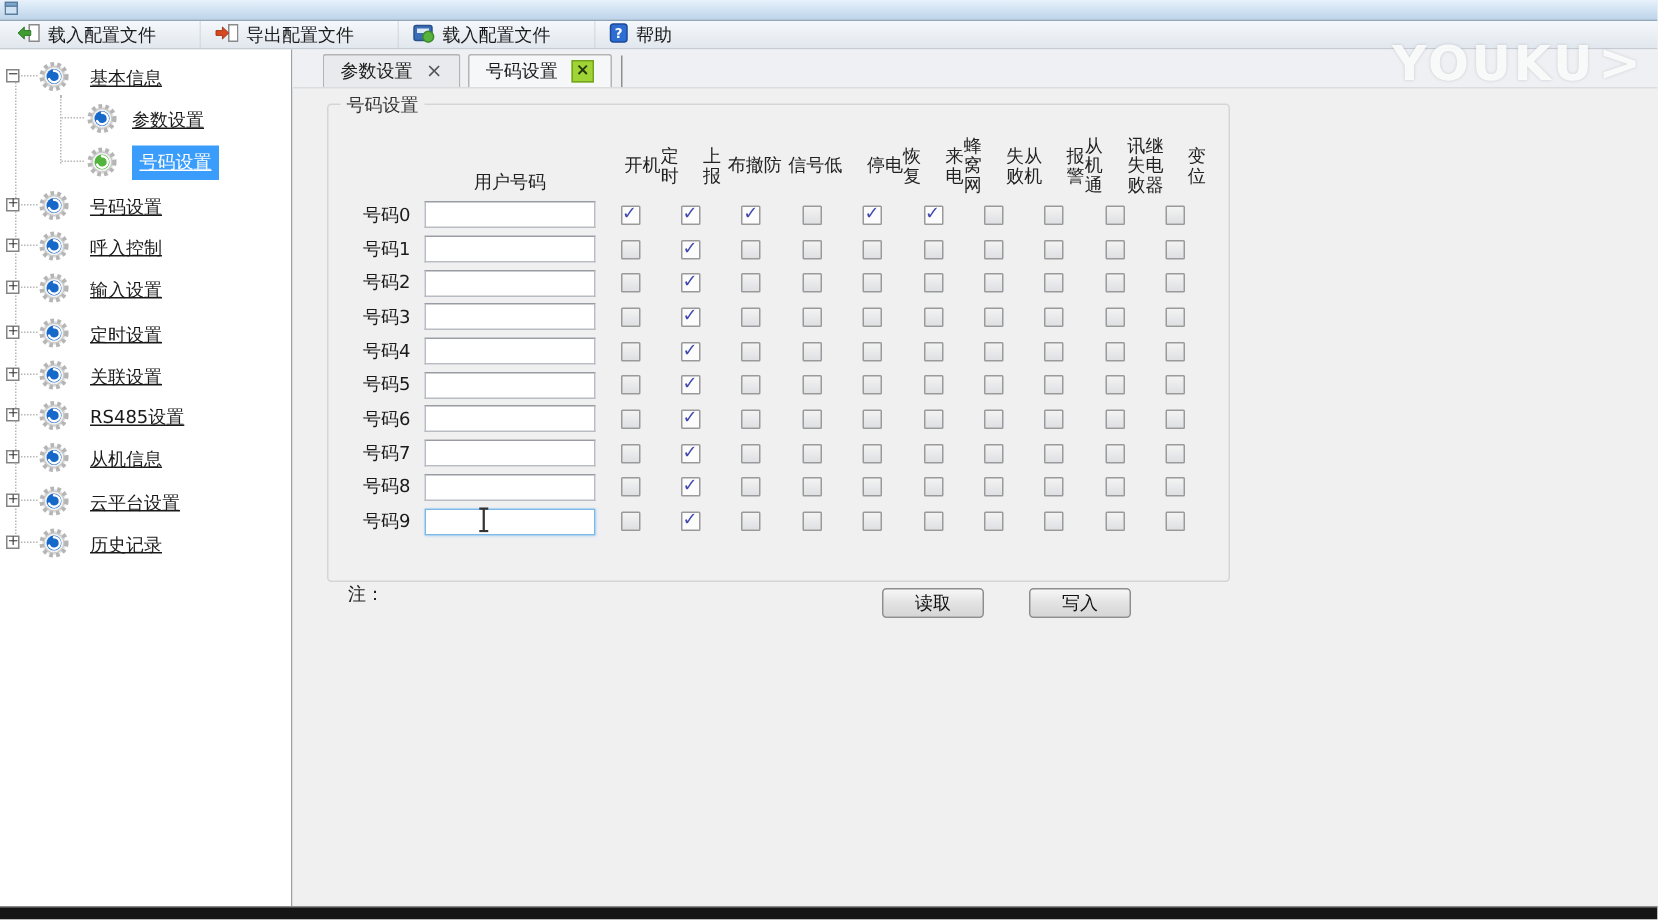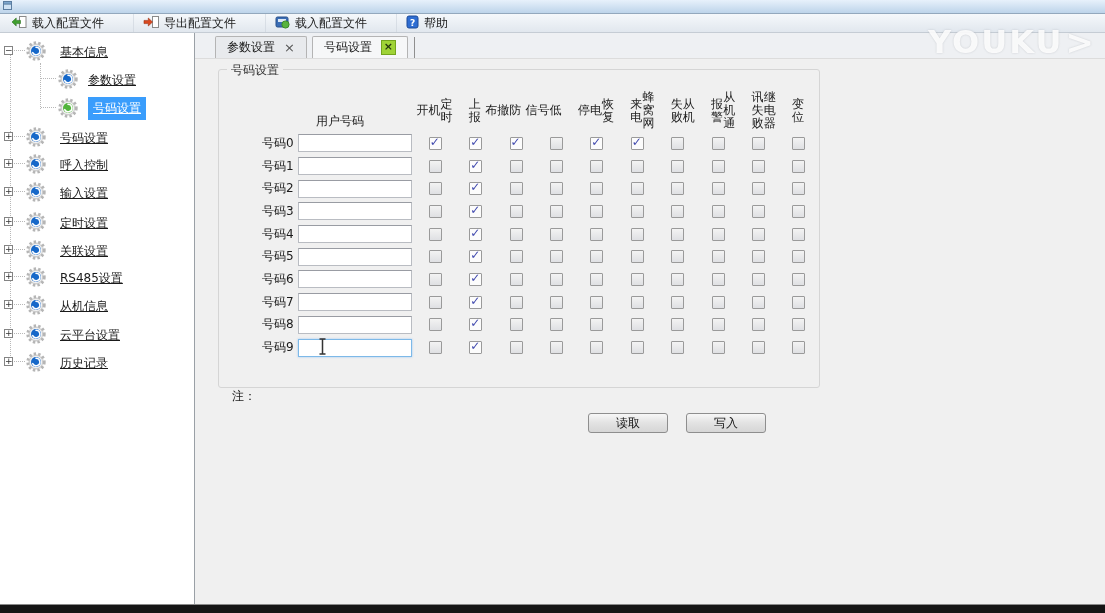--- a/index.html
+++ b/index.html
@@ -65,42 +65,42 @@
     border:1px solid #d5d5d5; border-radius:3px; background:#f0f0f0;
   }
   .legend { position:absolute; left:8px; top:-8px; background:#f0f0f0; padding:0 4px; color:#333; }
   .table-header { position:absolute; left:0; top:28px; right:0; height:34px; display:flex; align-items:flex-end; padding-left:23px; color:#222; }
   .th-spacer { width:41px; }
   .th-user { width:114px; text-align:center; padding-bottom:2px; }
   .th-cells { display:flex; margin-left:3px; }
   .th-cell { width:40.4px; display:flex; flex-direction:row; justify-content:flex-end; align-items:center; line-height:13px; padding-bottom:2px; text-align:center;gap:16px; }
   .table-rows { position:absolute; left:0; top:62px; right:0; }
   .row { height:22.7px; display:flex; align-items:center; padding-left:23px; }
-  .row-label { width:41px;margin-left:20px; }
+  .row-label { width:41px; }
   .row-input {
     width:106px; height:14px; padding:1px 3px; font-size:12px; box-sizing:content-box;
     border:1px solid #b9bcc2; border-top-color:#999ca3; background:#fff; outline:none;
     font-family:"DejaVu Sans","Liberation Sans",sans-serif;
   }
   .row-input.focused { border:1px solid #7db9e8; box-shadow:0 0 2px rgba(61,155,253,.45); }
   .cells { display:flex; margin-left:3px; }
   .cell { width:40.4px; display:flex; justify-content:center; align-items:center; }
   .cb {
     position:relative; width:11px; height:11px; box-sizing:content-box;
     border:1px solid #9a9a9a; background:linear-gradient(#f3f3f3,#dfe0e3); border-radius:1px;
   }
   .cb.checked { background:#fcfcfc; }
   .cb.checked::after {
     content:"\2713"; position:absolute; left:0px; top:-3px;
     font-size:12px; font-weight:bold; color:#4049ae;
   }
   
   .notes { position:absolute; left:37px; top:330px; line-height:15px; color:#222; }
   .btn {
-    position:absolute; width:80px; height:20px; top:354px;
+    position:absolute; width:68px; height:20px; top:333px;
     background:linear-gradient(#f7f7f7,#e3e3e3 48%,#d6d6d6);
     border:1px solid #8e8e8e; border-radius:3px; font-size:12px;
     font-family:"DejaVu Sans","Liberation Sans",sans-serif; color:#111; cursor:default;
   }
   .btn-read { left:393px; }
   .btn-write { left:491px; }
   
   .statusstrip { position:absolute; bottom:0; left:0; width:1105px; height:8px; background:#151515; border-top:1px solid #8a8a8a; }
   .watermark {
     position:absolute; top:22px; left:928px; z-index:50; display:flex; align-items:center;

